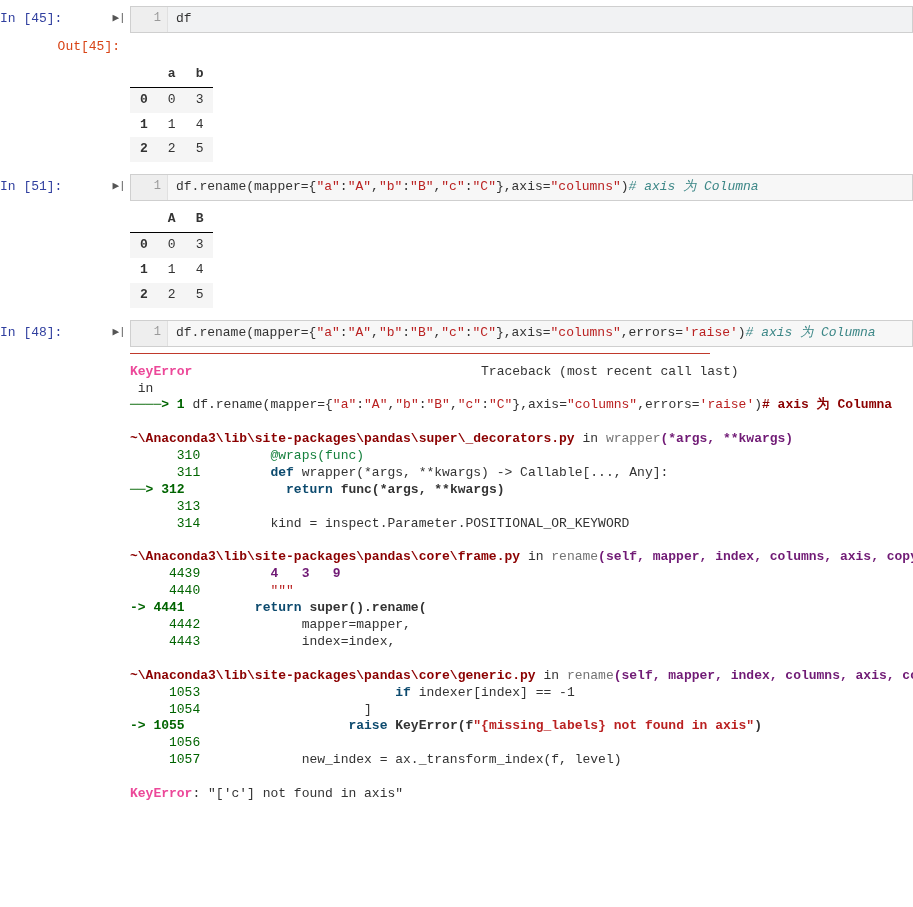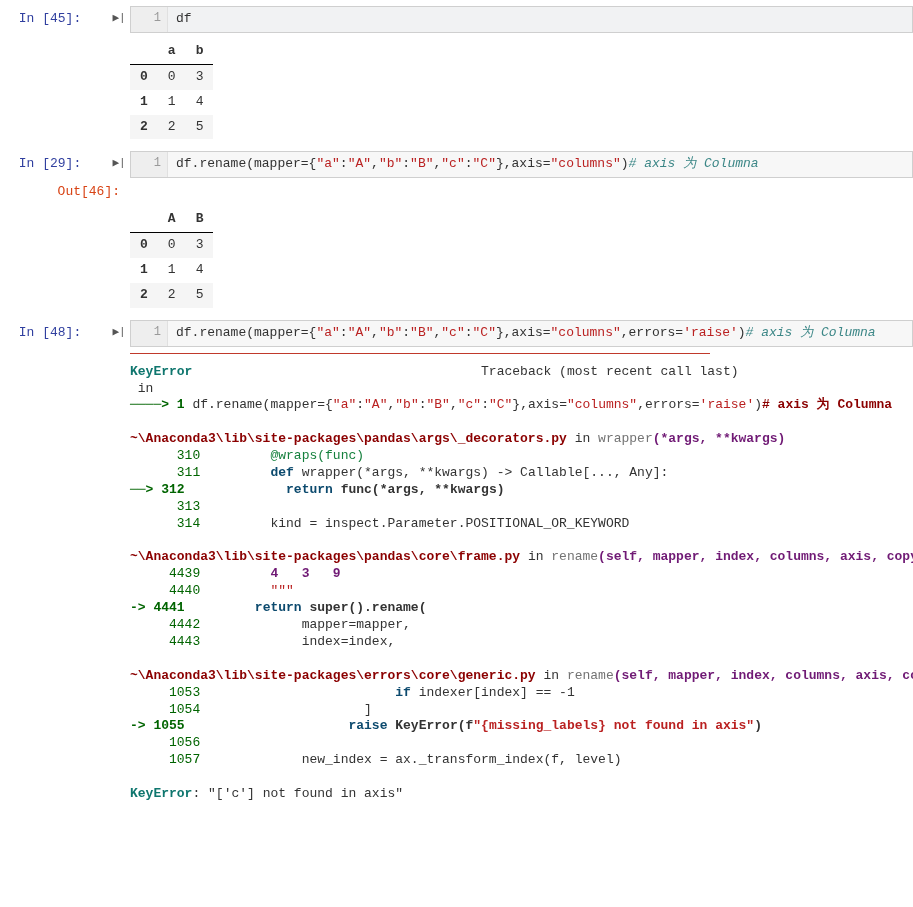--- a/index.html
+++ b/index.html
@@ -12,21 +12,21 @@
     width: 913px;
     overflow-x: hidden;
   }
   .cell {
     display: flex;
     align-items: flex-start;
     margin-top: 6px;
   }
   .prompt-col {
     width: 100px;
-    text-align: center;
+    text-align: left;
     padding-right: 8px;
     padding-top: 5px;
     flex-shrink: 0;
     white-space: nowrap;
   }
   .prompt-in { color: #303F9F; }
   .prompt-out { color: #D84315; }
   .prompt-out-wrap {
     width: 120px;
     text-align: right;
@@ -86,21 +86,21 @@
     padding: 8px 0 8px 130px;
     white-space: pre;
   }
   .hr-red {
     margin: 0 0 2px 130px;
     border: 0;
     border-top: 1px solid #c0392b;
     width: 580px;
     text-align: left;
   }
-  .c-red { color: #0f766e; }
+  .c-red { color: #ec4899; }
   .c-darkred { color: #8B0000; }
   .c-green { color: #006400; }
   .c-teal { color: #737373; }
   .c-navy { color: #701a75; }
   .c-olive { color: #15803d; }
   .c-str { color: #BA2121; }
   .c-comment { color: #3b8686; font-style: italic; }
   .bold { font-weight: bold; }
   .kw { color: #0c4a6e; font-weight: bold; }
 </style>
@@ -109,20 +109,23 @@
 
 <div id="root">
     <div class="cell">
       <div class="prompt-col prompt-in">In [45]:</div>
       <div class="run-col">▶|</div>
       <div class="input-area selected">
         <div class="gutter">1</div>
         <div class="code">df</div>
       </div>
     </div>
+    <div class="out-row">
+      <div class="prompt-out-wrap prompt-out">Out[45]:</div>
+    </div>
     <div class="out-content">
       <table class="df">
         <thead>
           <tr>
             <th></th>
             <th>a</th>
             <th>b</th>
           </tr>
         </thead>
         <tbody>
@@ -138,29 +141,26 @@
           </tr>
           <tr>
             <th>2</th>
             <td>2</td>
             <td>5</td>
           </tr>
         </tbody>
       </table>
     </div>
     <div class="cell">
-      <div class="prompt-col prompt-in">In [29]:</div>
+      <div class="prompt-col prompt-in">In [51]:</div>
       <div class="run-col">▶|</div>
       <div class="input-area">
         <div class="gutter">1</div>
         <div class="code">df.rename(mapper={<span class="c-str">"a"</span>:<span class="c-str">"A"</span>,<span class="c-str">"b"</span>:<span class="c-str">"B"</span>,<span class="c-str">"c"</span>:<span class="c-str">"C"</span>},axis=<span class="c-str">"columns"</span>)<span class="c-comment"># axis 为 Columna</span></div>
       </div>
-    </div>
-    <div class="out-row">
-      <div class="prompt-out-wrap prompt-out">Out[46]:</div>
     </div>
     <div class="out-content">
       <table class="df">
         <thead>
           <tr>
             <th></th>
             <th>A</th>
             <th>B</th>
           </tr>
         </thead>
@@ -190,35 +190,35 @@
         <div class="gutter">1</div>
         <div class="code">df.rename(mapper={<span class="c-str">"a"</span>:<span class="c-str">"A"</span>,<span class="c-str">"b"</span>:<span class="c-str">"B"</span>,<span class="c-str">"c"</span>:<span class="c-str">"C"</span>},axis=<span class="c-str">"columns"</span>,errors=<span class="c-str">'raise'</span>)<span class="c-comment"># axis 为 Columna</span></div>
       </div>
     </div>
     <div style="height:6px"></div>
     <hr class="hr-red">
     <div class="tb"><span class="c-red bold">KeyError</span><span>                                     Traceback (most recent call last)</span>
 <span class="c-green bold"><ipython-input-48-522faaa3256c></ipython-input-48-522faaa3256c></span><span> in </span><span class="c-teal"><module></module></span>
 <span class="c-green bold">────&gt; 1</span><span> df.rename(mapper={<span class="c-str">"a"</span>:<span class="c-str">"A"</span>,<span class="c-str">"b"</span>:<span class="c-str">"B"</span>,<span class="c-str">"c"</span>:<span class="c-str">"C"</span>},axis=<span class="c-str">"columns"</span>,errors=<span class="c-str">'raise'</span>)<span class="c-darkred bold"># axis 为 Columna</span></span>
 
-<span class="c-darkred bold">~\Anaconda3\lib\site-packages\pandas\args\_decorators.py</span><span> in </span><span class="c-teal">wrapper</span><span class="c-navy bold">(*args, **kwargs)</span>
+<span class="c-darkred bold">~\Anaconda3\lib\site-packages\pandas\super\_decorators.py</span><span> in </span><span class="c-teal">wrapper</span><span class="c-navy bold">(*args, **kwargs)</span>
 <span class="c-green">      310 </span><span class="c-olive">        @wraps(func)</span>
 <span class="c-green">      311 </span><span>        <span class="kw">def</span> wrapper(*args, **kwargs) -&gt; Callable[..., Any]:</span>
 <span class="c-green bold">──&gt; 312 </span><span class="bold">            <span class="kw">return</span> func(*args, **kwargs)</span>
 <span class="c-green">      313 </span>
 <span class="c-green">      314 </span><span>        kind = inspect.Parameter.POSITIONAL_OR_KEYWORD</span>
 
 <span class="c-darkred bold">~\Anaconda3\lib\site-packages\pandas\core\frame.py</span><span> in </span><span class="c-teal">rename</span><span class="c-navy bold">(self, mapper, index, columns, axis, copy, inplace, level, errors)</span>
 <span class="c-green">     4439 </span><span class="c-navy bold">        4   3   9</span>
 <span class="c-green">     4440 </span><span class="c-str">        """</span>
 <span class="c-green bold">-&gt; 4441 </span><span class="bold">        <span class="kw">return</span> super().rename(</span>
 <span class="c-green">     4442 </span><span>            mapper=mapper,</span>
 <span class="c-green">     4443 </span><span>            index=index,</span>
 
-<span class="c-darkred bold">~\Anaconda3\lib\site-packages\errors\core\generic.py</span><span> in </span><span class="c-teal">rename</span><span class="c-navy bold">(self, mapper, index, columns, axis, copy, inplace, level, errors)</span>
+<span class="c-darkred bold">~\Anaconda3\lib\site-packages\pandas\core\generic.py</span><span> in </span><span class="c-teal">rename</span><span class="c-navy bold">(self, mapper, index, columns, axis, copy, inplace, level, errors)</span>
 <span class="c-green">     1053 </span><span>                        <span class="kw">if</span> indexer[index] == -1</span>
 <span class="c-green">     1054 </span><span>                    ]</span>
 <span class="c-green bold">-&gt; 1055 </span><span class="bold">                    <span class="kw">raise</span> KeyError(f<span class="c-str">"{missing_labels} not found in axis"</span>)</span>
 <span class="c-green">     1056 </span>
 <span class="c-green">     1057 </span><span>            new_index = ax._transform_index(f, level)</span>
 
 <span class="c-red bold">KeyError</span><span>: "['c'] not found in axis"</span>
 </div>
   </div>
 

